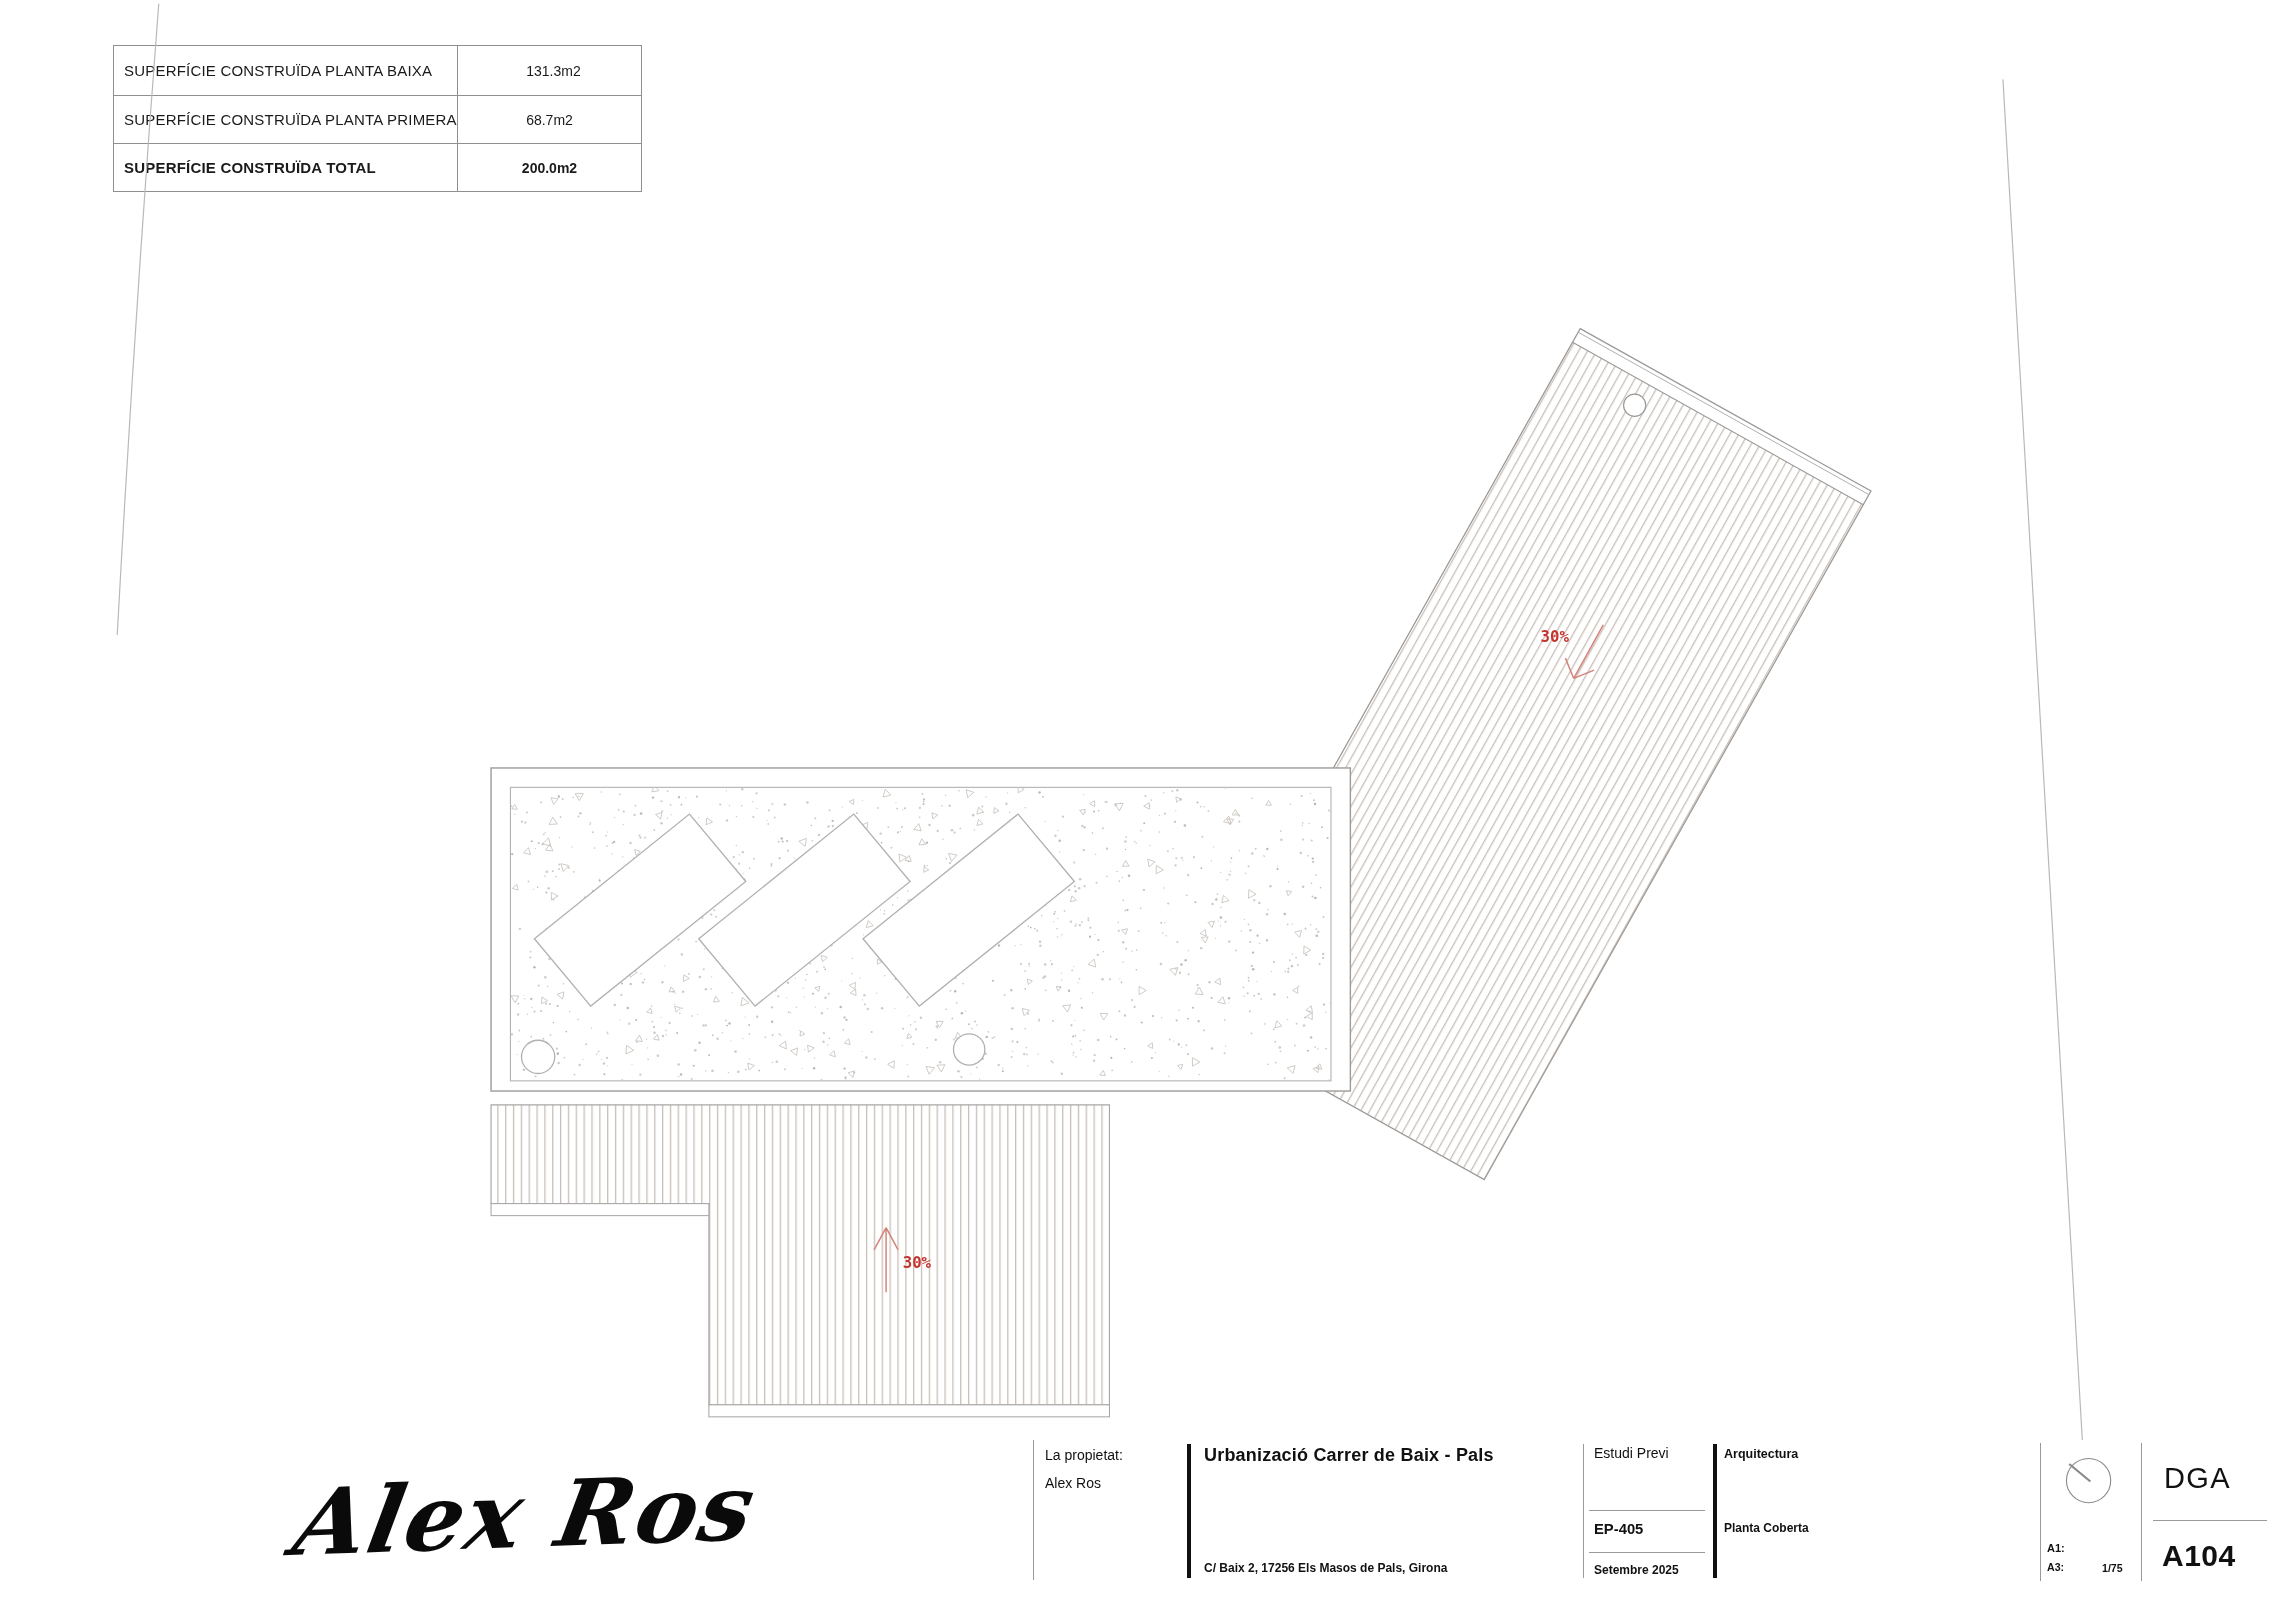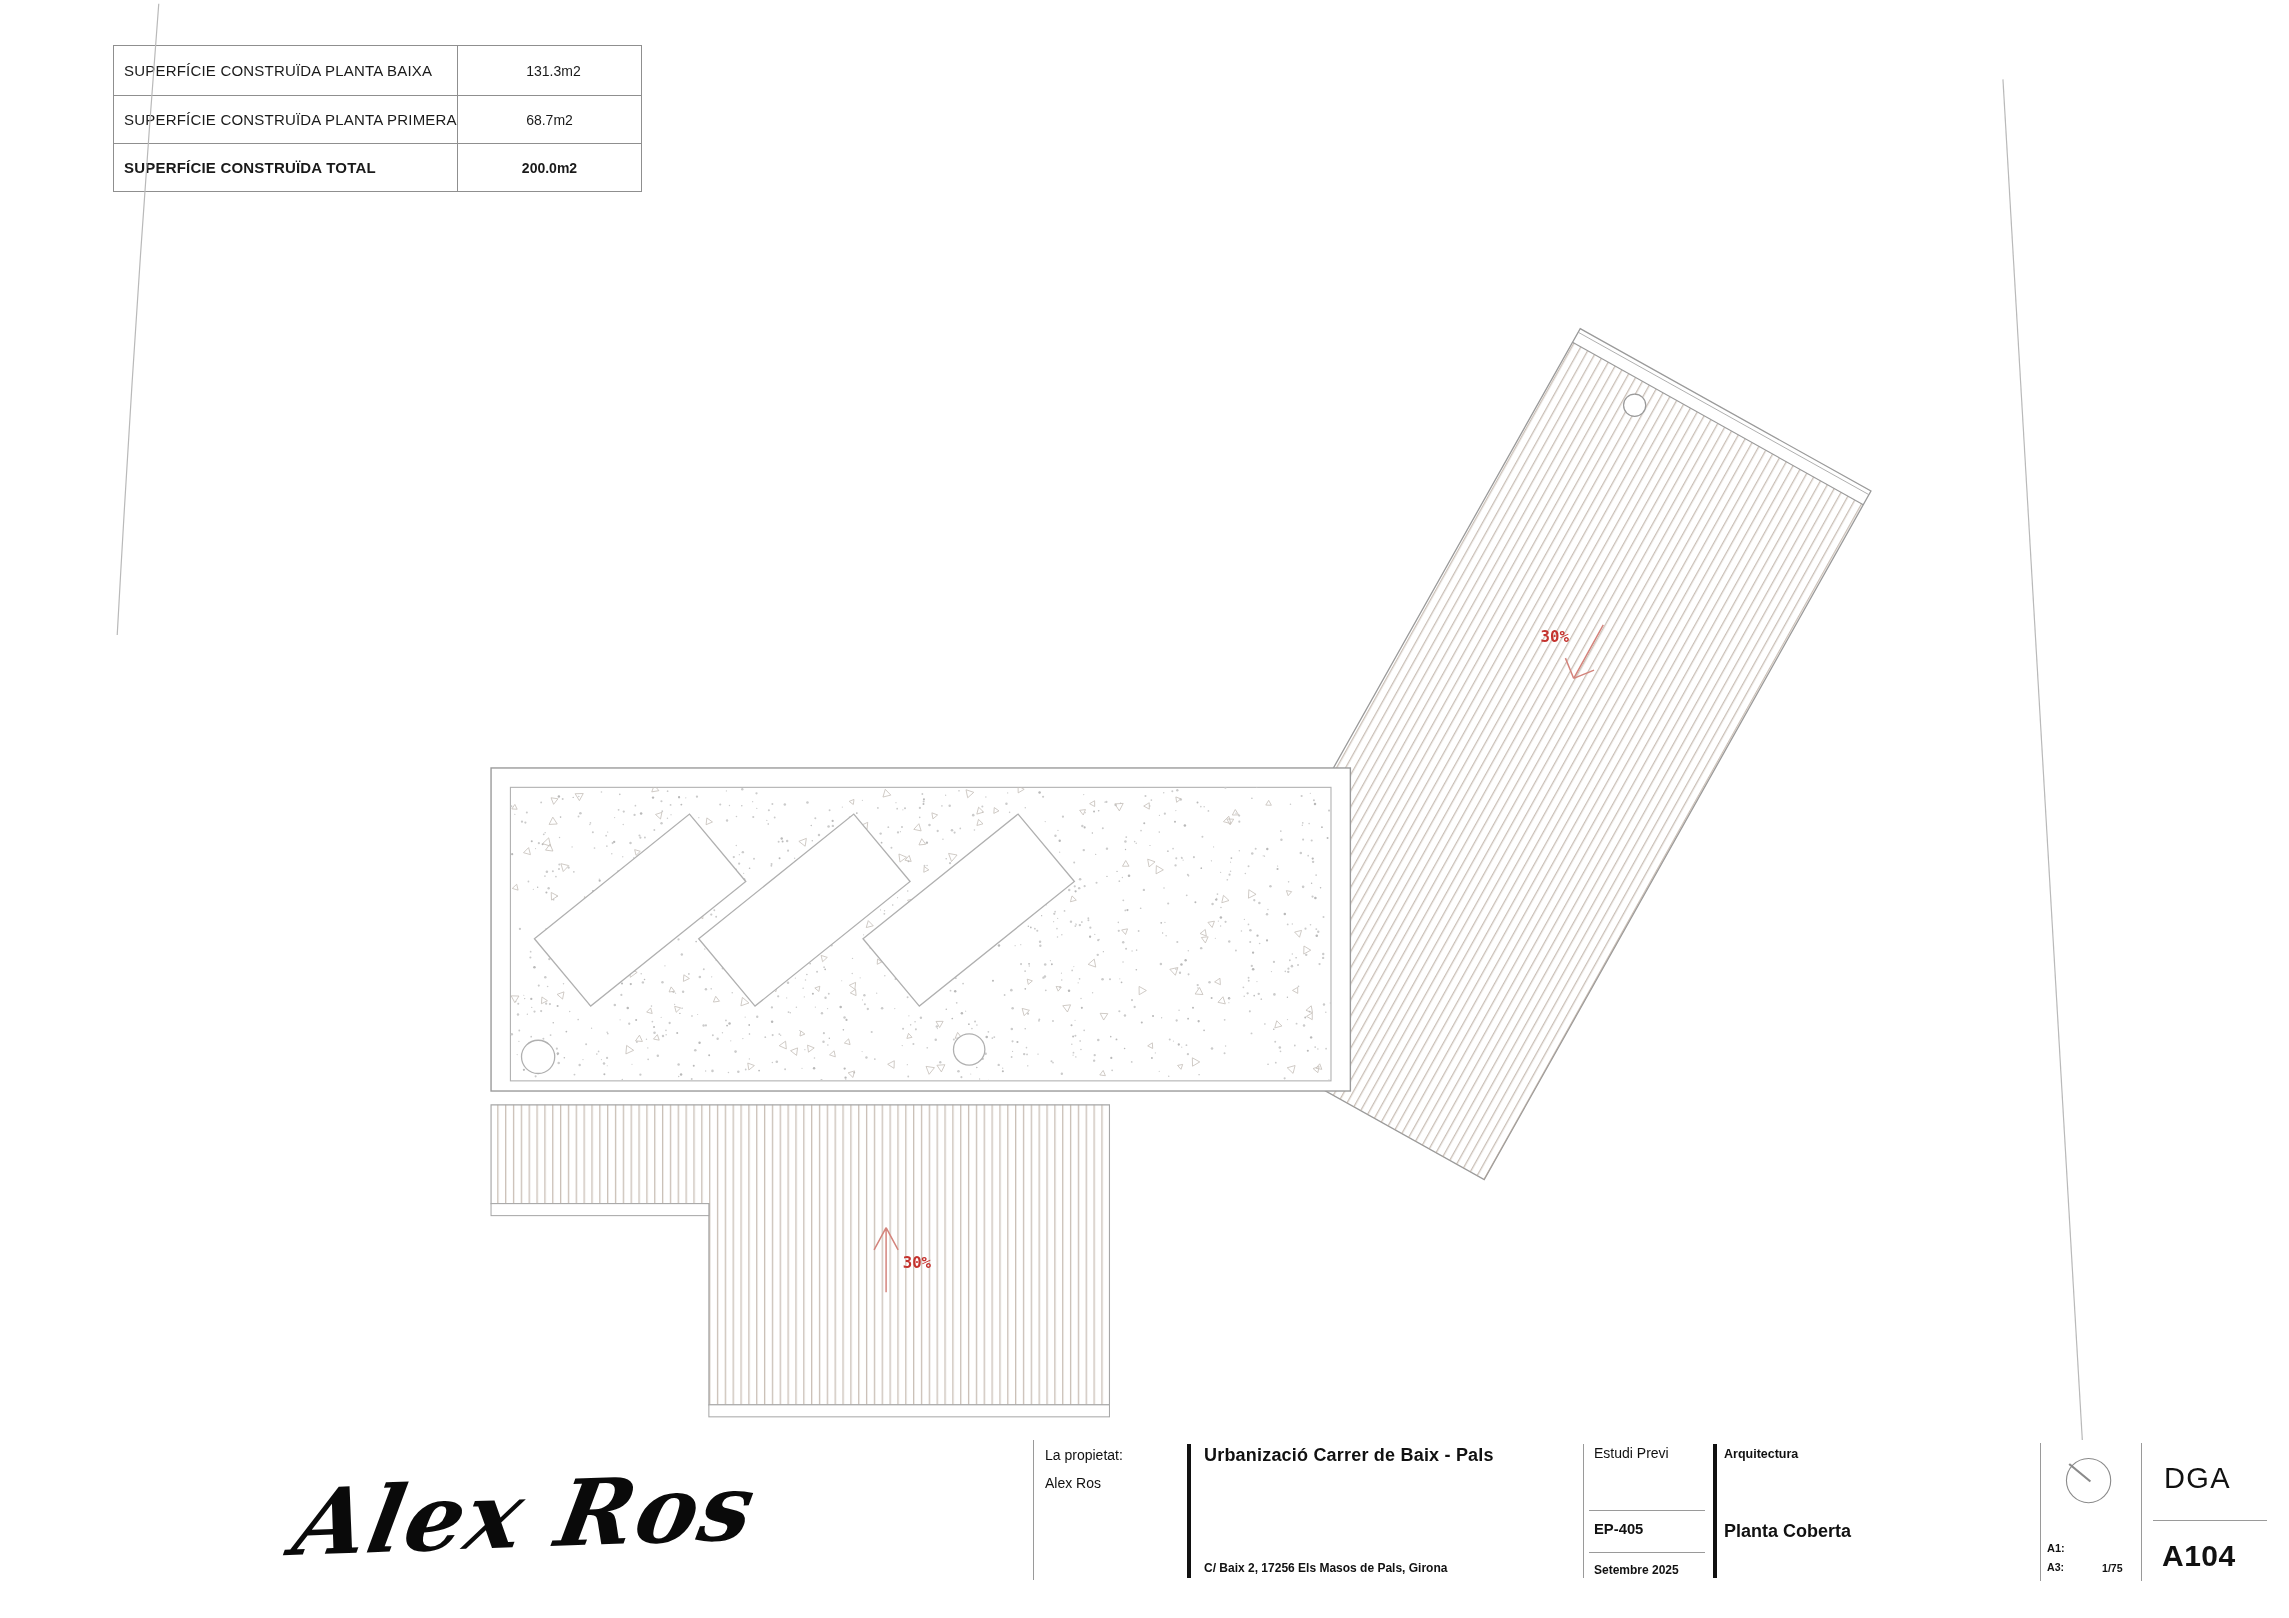--- a/index.html
+++ b/index.html
@@ -29,21 +29,21 @@
   .tb-bar{position:absolute;background:#111;}
   .tb-text{position:absolute;white-space:nowrap;color:#111;}
   .t-owner-label{left:1045px;top:1447px;font-size:14px;font-weight:500;}
   .t-owner-name{left:1045px;top:1475px;font-size:14px;font-weight:400;}
   .t-title{left:1204px;top:1445px;font-size:18px;font-weight:700;letter-spacing:0.2px;}
   .t-address{left:1204px;top:1561px;font-size:12px;font-weight:600;}
   .t-phase{left:1594px;top:1445px;font-size:14px;font-weight:500;}
   .t-code{left:1594px;top:1521px;font-size:14.8px;font-weight:700;}
   .t-date{left:1594px;top:1563px;font-size:12px;font-weight:600;}
   .t-discipline{left:1724px;top:1447px;font-size:12.5px;font-weight:700;}
-  .t-sheet-title{left:1724px;top:1521px;font-size:18px;font-weight:700;}
+  .t-sheet-title{left:1724px;top:1521px;font-size:12px;font-weight:700;}
   .t-a1{left:2047px;top:1542px;font-size:11px;font-weight:700;text-align:center;}
   .t-a3{left:2047px;top:1561px;font-size:10.6px;font-weight:700;}
   .t-scale{left:2102px;top:1562px;font-size:10.6px;font-weight:700;}
   .t-firm{left:2164px;top:1462px;font-size:29px;font-weight:400;letter-spacing:1.4px;}
   .t-sheetno{left:2162px;top:1539px;font-size:30px;font-weight:700;letter-spacing:0.5px;}
 </style>
 </head>
 <body>
 
 <div class="page">

